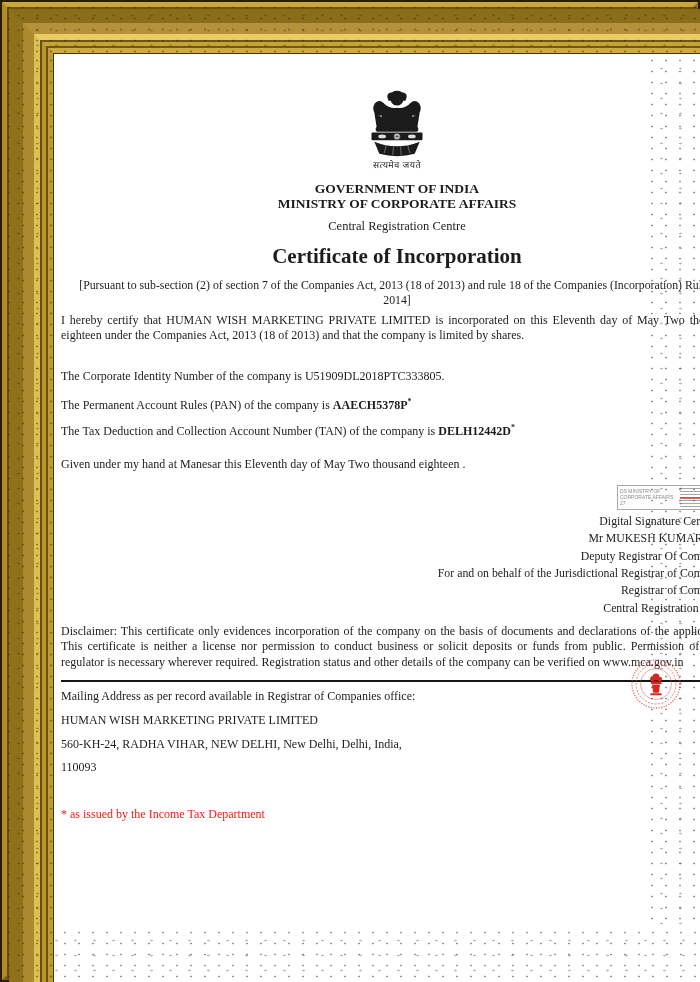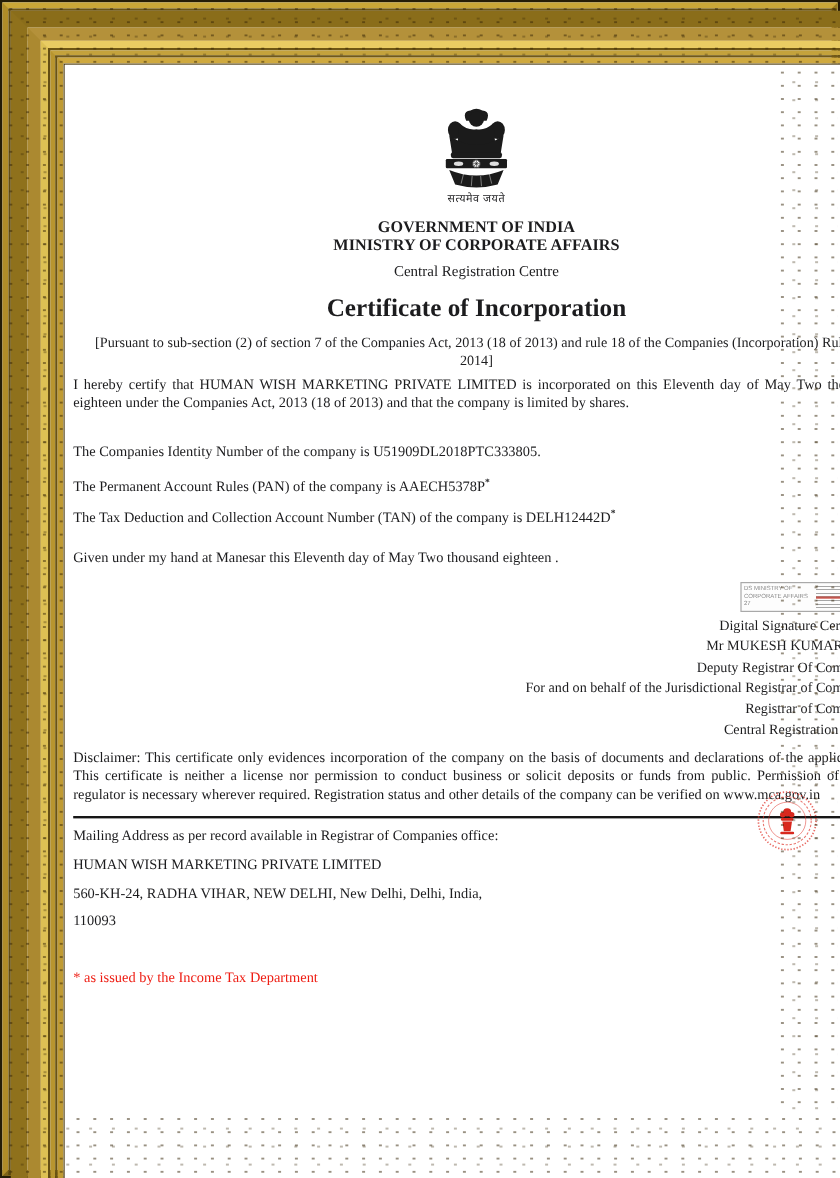--- a/index.html
+++ b/index.html
@@ -35,21 +35,21 @@
   .emblem-caption{font-size:9px;margin-top:-2px;letter-spacing:.5px;}
   .gov{font-weight:bold;font-size:13.5px;line-height:15px;text-align:center;}
   .gov.first{margin-top:9px;}
   .centre{text-align:center;font-size:12.5px;margin-top:7px;}
   .title{text-align:center;font-weight:bold;font-size:21px;margin-top:9px;}
   .pursuant{text-align:center;font-size:11.8px;margin-top:8px;padding:0 14px;}
   .certify{text-align:justify;margin-top:5px;}
   .dataline{margin-top:13px;}
   .dataline.cin{margin-top:25px;}
   .dataline.tan{margin-top:10px;}
-  .bold{font-weight:normal;}
+  .bold{font-weight:bold;}
   sup.star{font-size:8px;font-weight:bold;}
   .given{margin-top:17px;}
 
   .dsc-box{margin:13px 2px 0 auto;width:112px;height:23px;border:1px solid #a9a9a9;display:flex;background:#fdfdfd;}
   .dsc-left{width:52%;padding:2px 1px 0 2px;font-family:"Liberation Sans",sans-serif;font-size:5px;line-height:6px;color:#8b8b8b;}
   .dsc-right{flex:1;margin:2px 2px 2px 1px;
     background:
       linear-gradient(rgba(200,60,50,.75) 0 0) 0 9px/100% 2px no-repeat,
       repeating-linear-gradient(#a6a6a6 0 1px, transparent 1px 3px);}
 
@@ -124,21 +124,21 @@
 
     <div class="gov first">GOVERNMENT OF INDIA</div>
     <div class="gov">MINISTRY OF CORPORATE AFFAIRS</div>
     <div class="centre">Central Registration Centre</div>
 
     <div class="title">Certificate of Incorporation</div>
     <div class="pursuant">[Pursuant to sub-section (2) of section 7 of the Companies Act, 2013 (18 of 2013) and rule 18 of the Companies (Incorporation) Rules, 2014]</div>
 
     <div class="certify">I hereby certify that HUMAN WISH MARKETING PRIVATE LIMITED is incorporated on this Eleventh day of May Two thousand eighteen under the Companies Act, 2013 (18 of 2013) and that the company is limited by shares.</div>
 
-    <div class="dataline cin"><span>The Companies Identity Number of the company is </span> <span>U51909DL2018PTC333805</span><span>.</span></div>
+    <div class="dataline cin"><span>The Corporate Identity Number of the company is </span> <span>U51909DL2018PTC333805</span><span>.</span></div>
 
     <div class="dataline pan"><span>The Permanent Account Rules (PAN) of the company is </span><span class="bold">AAECH5378P</span><sup class="star">*</sup></div>
 
     <div class="dataline tan"><span>The Tax Deduction and Collection Account Number (TAN) of the company is </span><span class="bold">DELH12442D</span><sup class="star">*</sup></div>
 
     <div class="given">Given under my hand at Manesar this Eleventh day of May Two thousand eighteen .</div>
 
     <div class="dsc-box">
       <div class="dsc-left">
         <div>DS MINISTRY OF</div>

